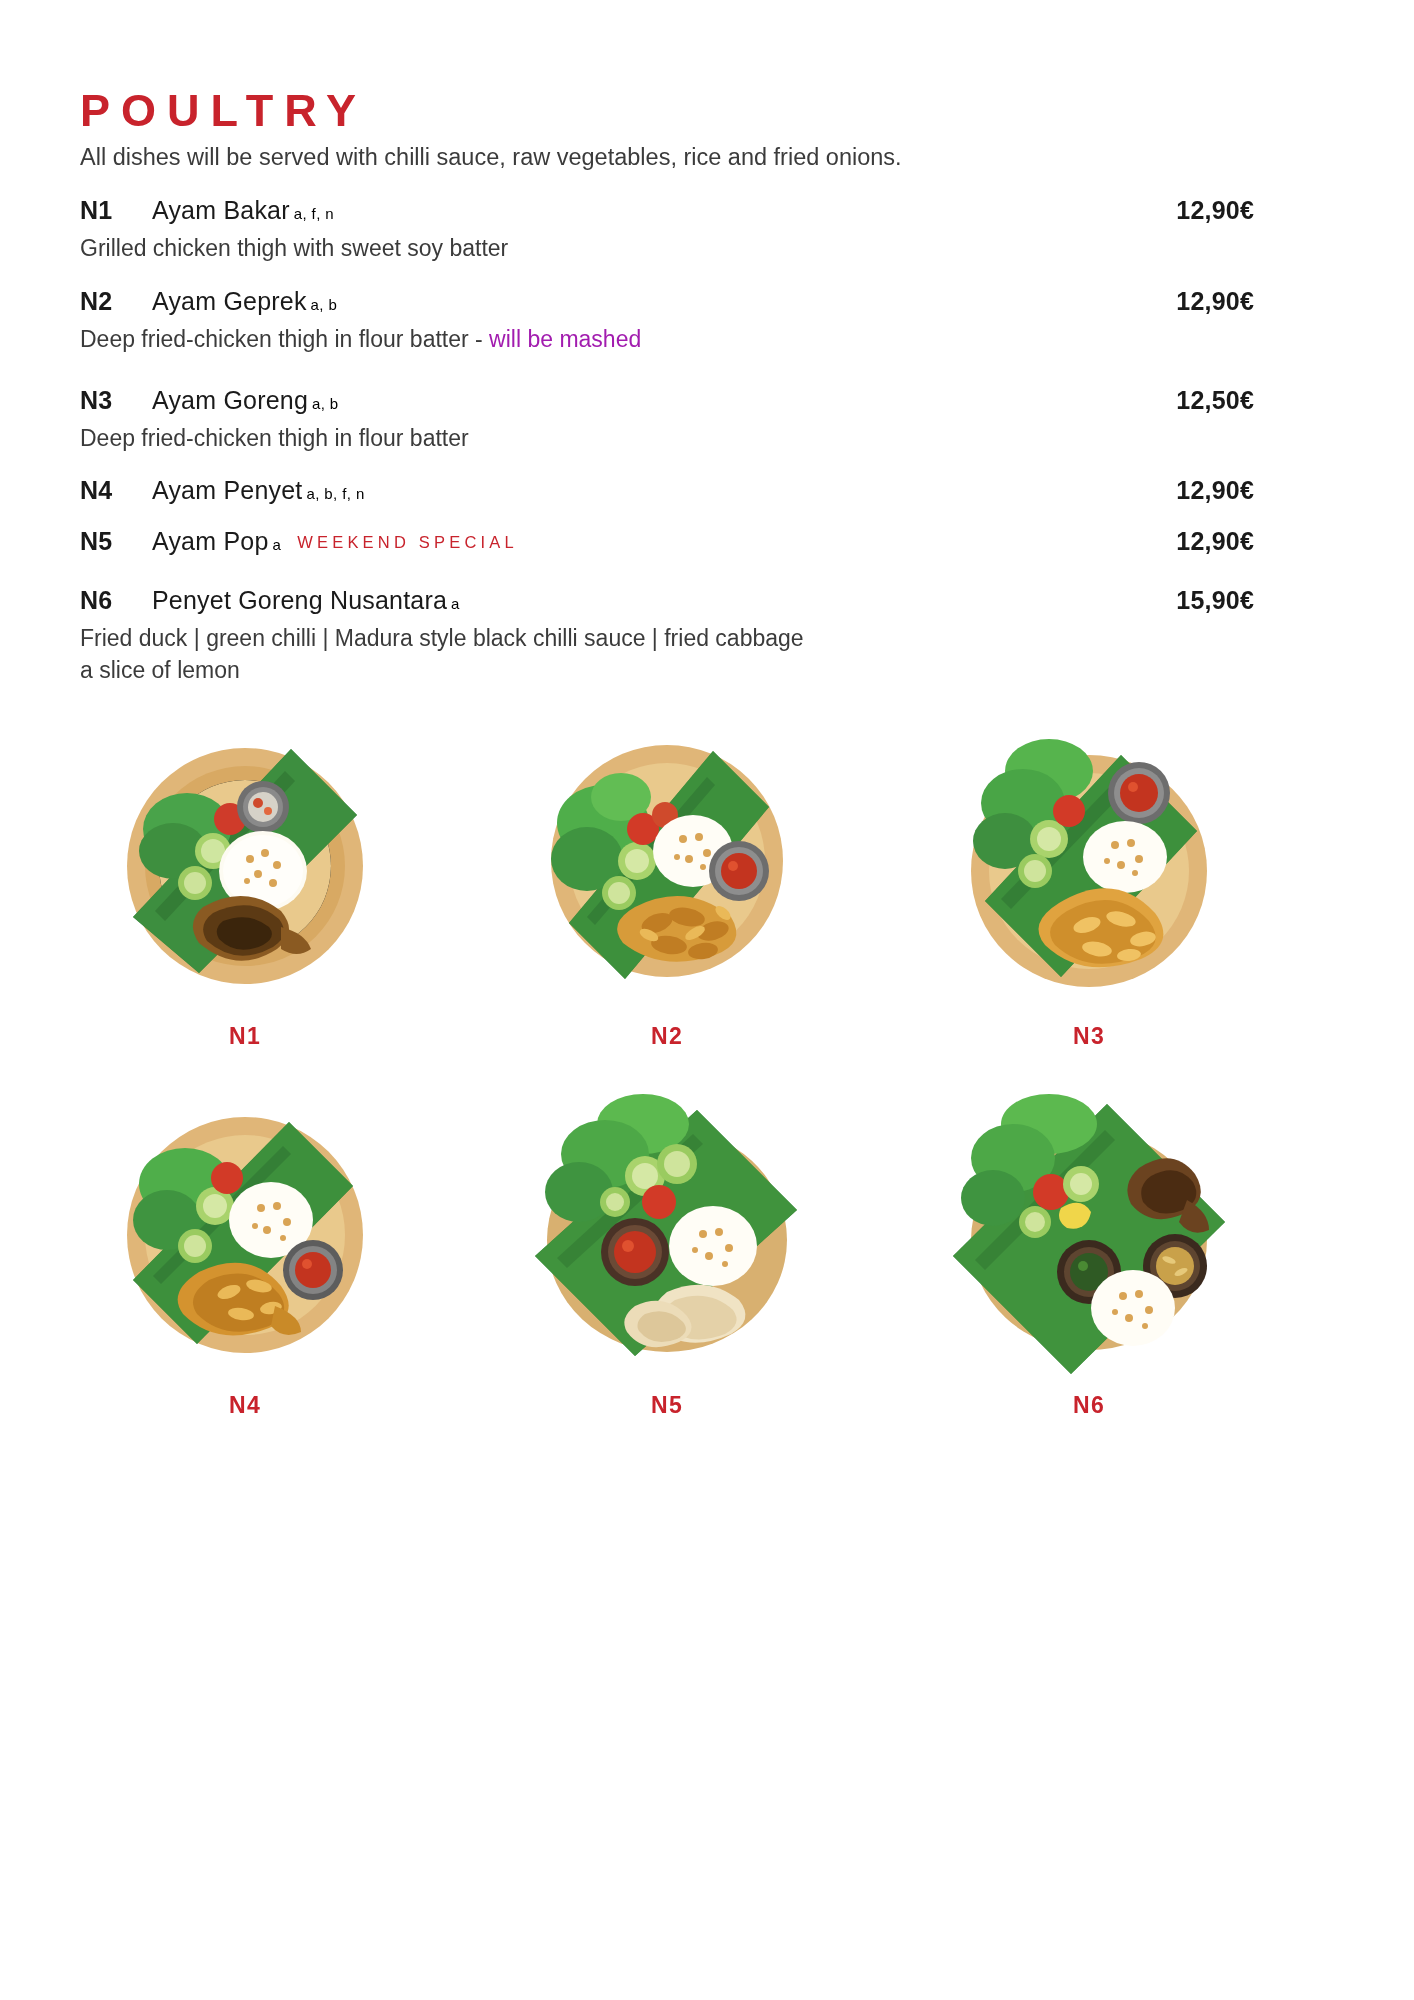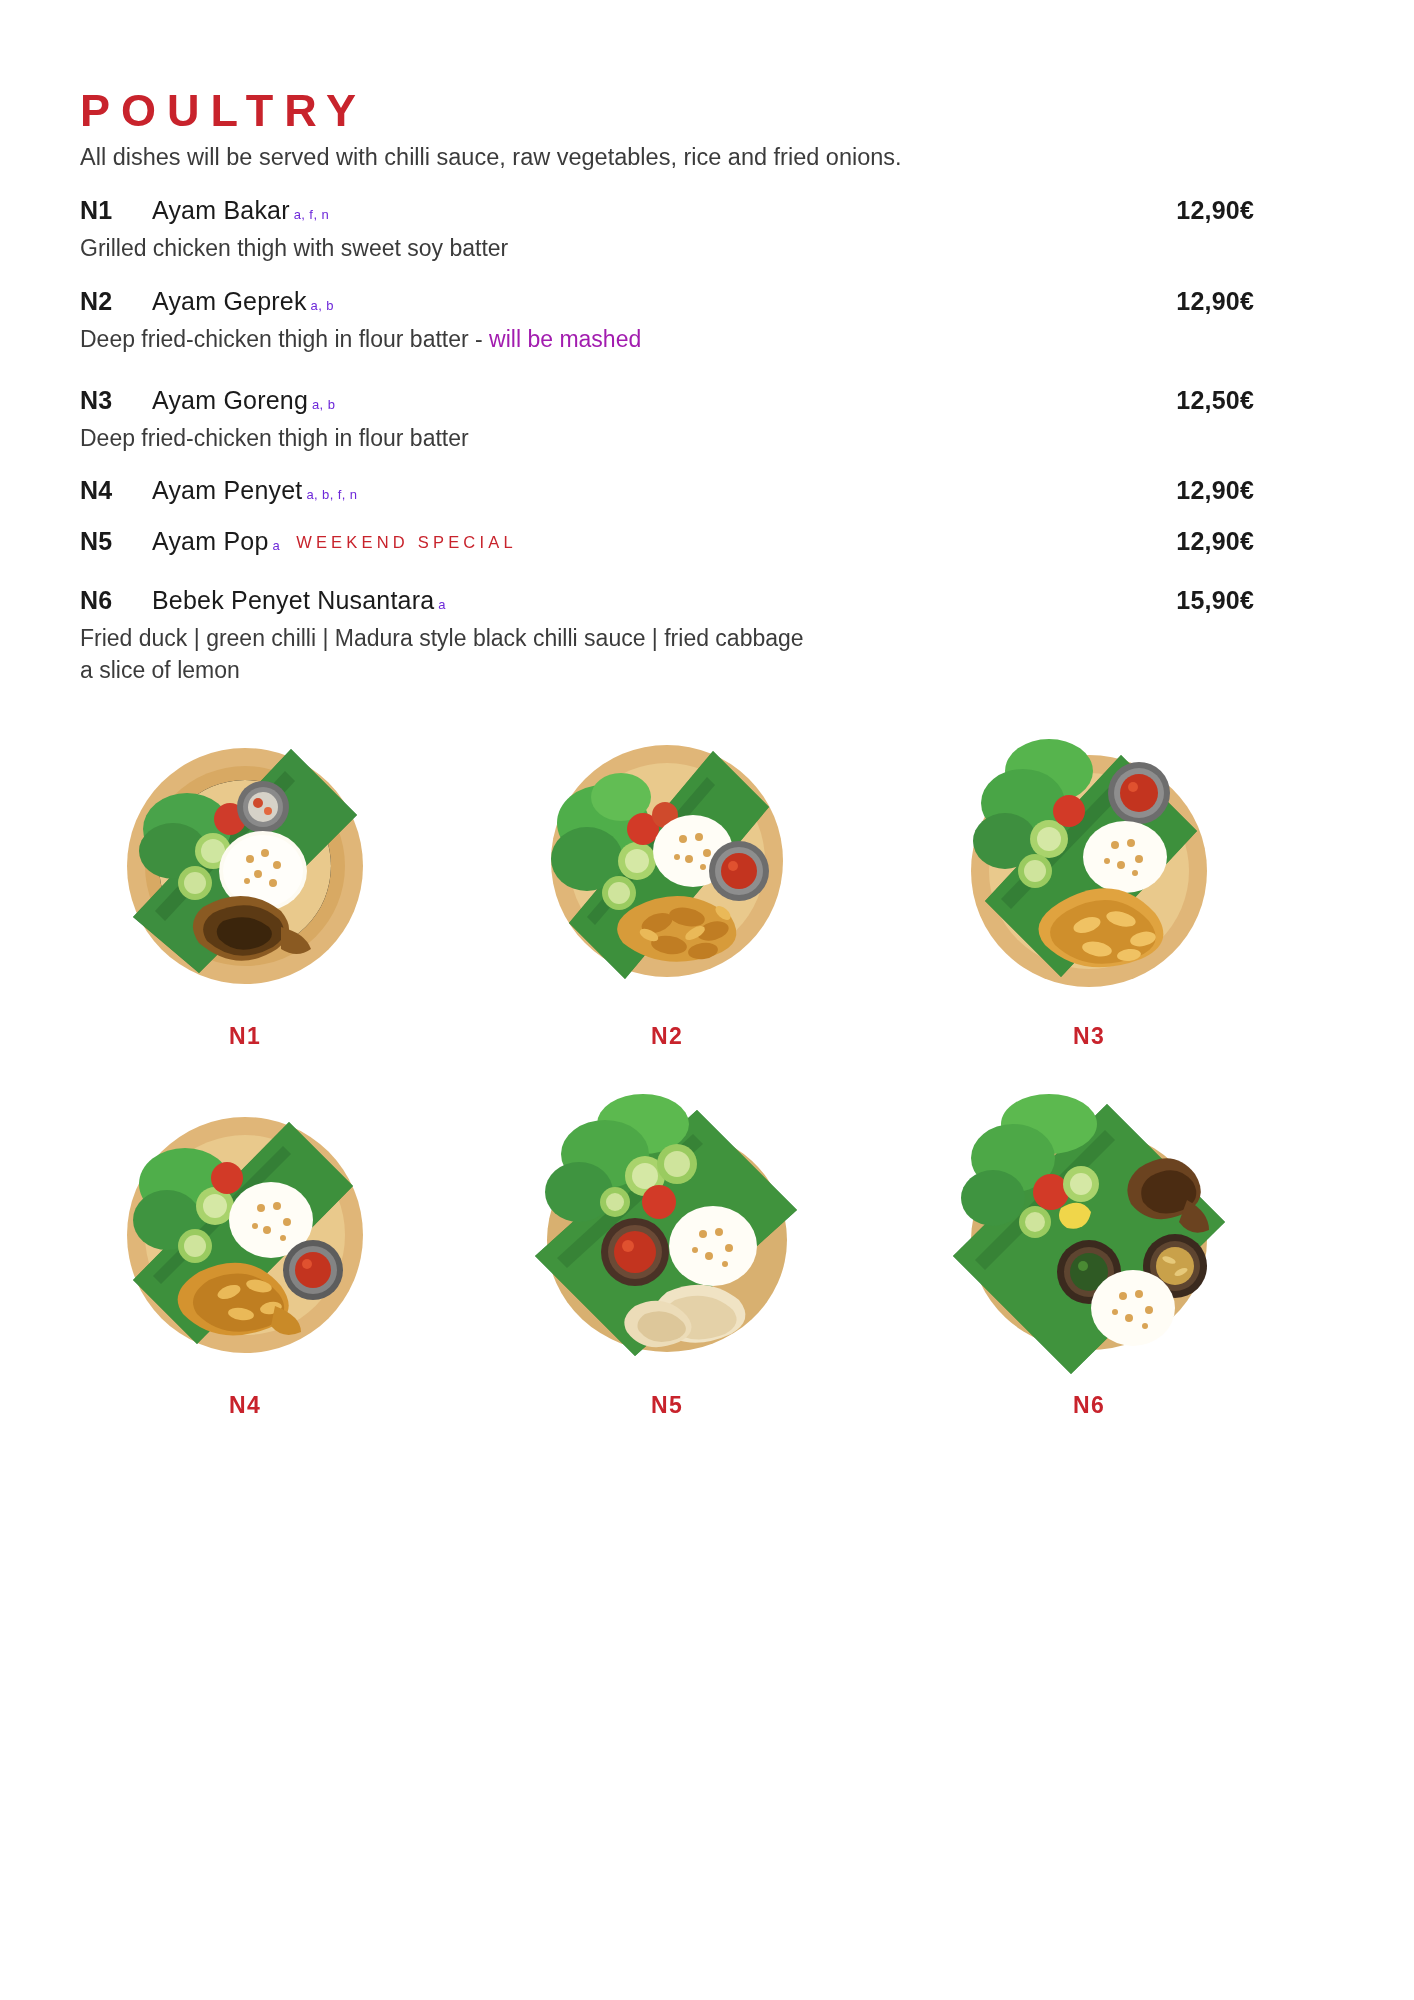--- a/index.html
+++ b/index.html
@@ -66,23 +66,23 @@
     min-width: 72px;
     letter-spacing: 0.3px;
   }
   .item-name {
     font-size: 25px;
     font-weight: normal;
     color: #1a1a1a;
     letter-spacing: 0.2px;
   }
   .allergens {
-    font-size: 13px;
+    font-size: 15px;
     font-weight: normal;
-    color: #6d28d9;
+    color: #000000;
     vertical-align: super;
     margin-left: 4px;
     letter-spacing: 0.4px;
   }
   .badge {
     font-size: 16.5px;
     font-weight: normal;
     letter-spacing: 4.2px;
     color: #c8232c;
     margin-left: 16px;
@@ -219,21 +219,21 @@
           <span class="badge">WEEKEND SPECIAL</span>
         </div>
         <span class="item-price">12,90€</span>
       </div>
     </div>
 
     <div class="item" style="margin-top:30px;">
       <div class="item-head">
         <div class="item-left">
           <span class="item-code">N6</span>
-          <span class="item-name">Bebek Penyet Nusantara</span>
+          <span class="item-name">Penyet Goreng Nusantara</span>
           <span class="allergens">a</span>
         </div>
         <span class="item-price">15,90€</span>
       </div>
       <div class="item-desc">
         <span>Fried duck | green chilli | Madura style black chilli sauce | fried cabbage</span><span class="hl"></span><span></span>
       </div>
       <div class="desc-line2">a slice of lemon</div>
     </div>
 

